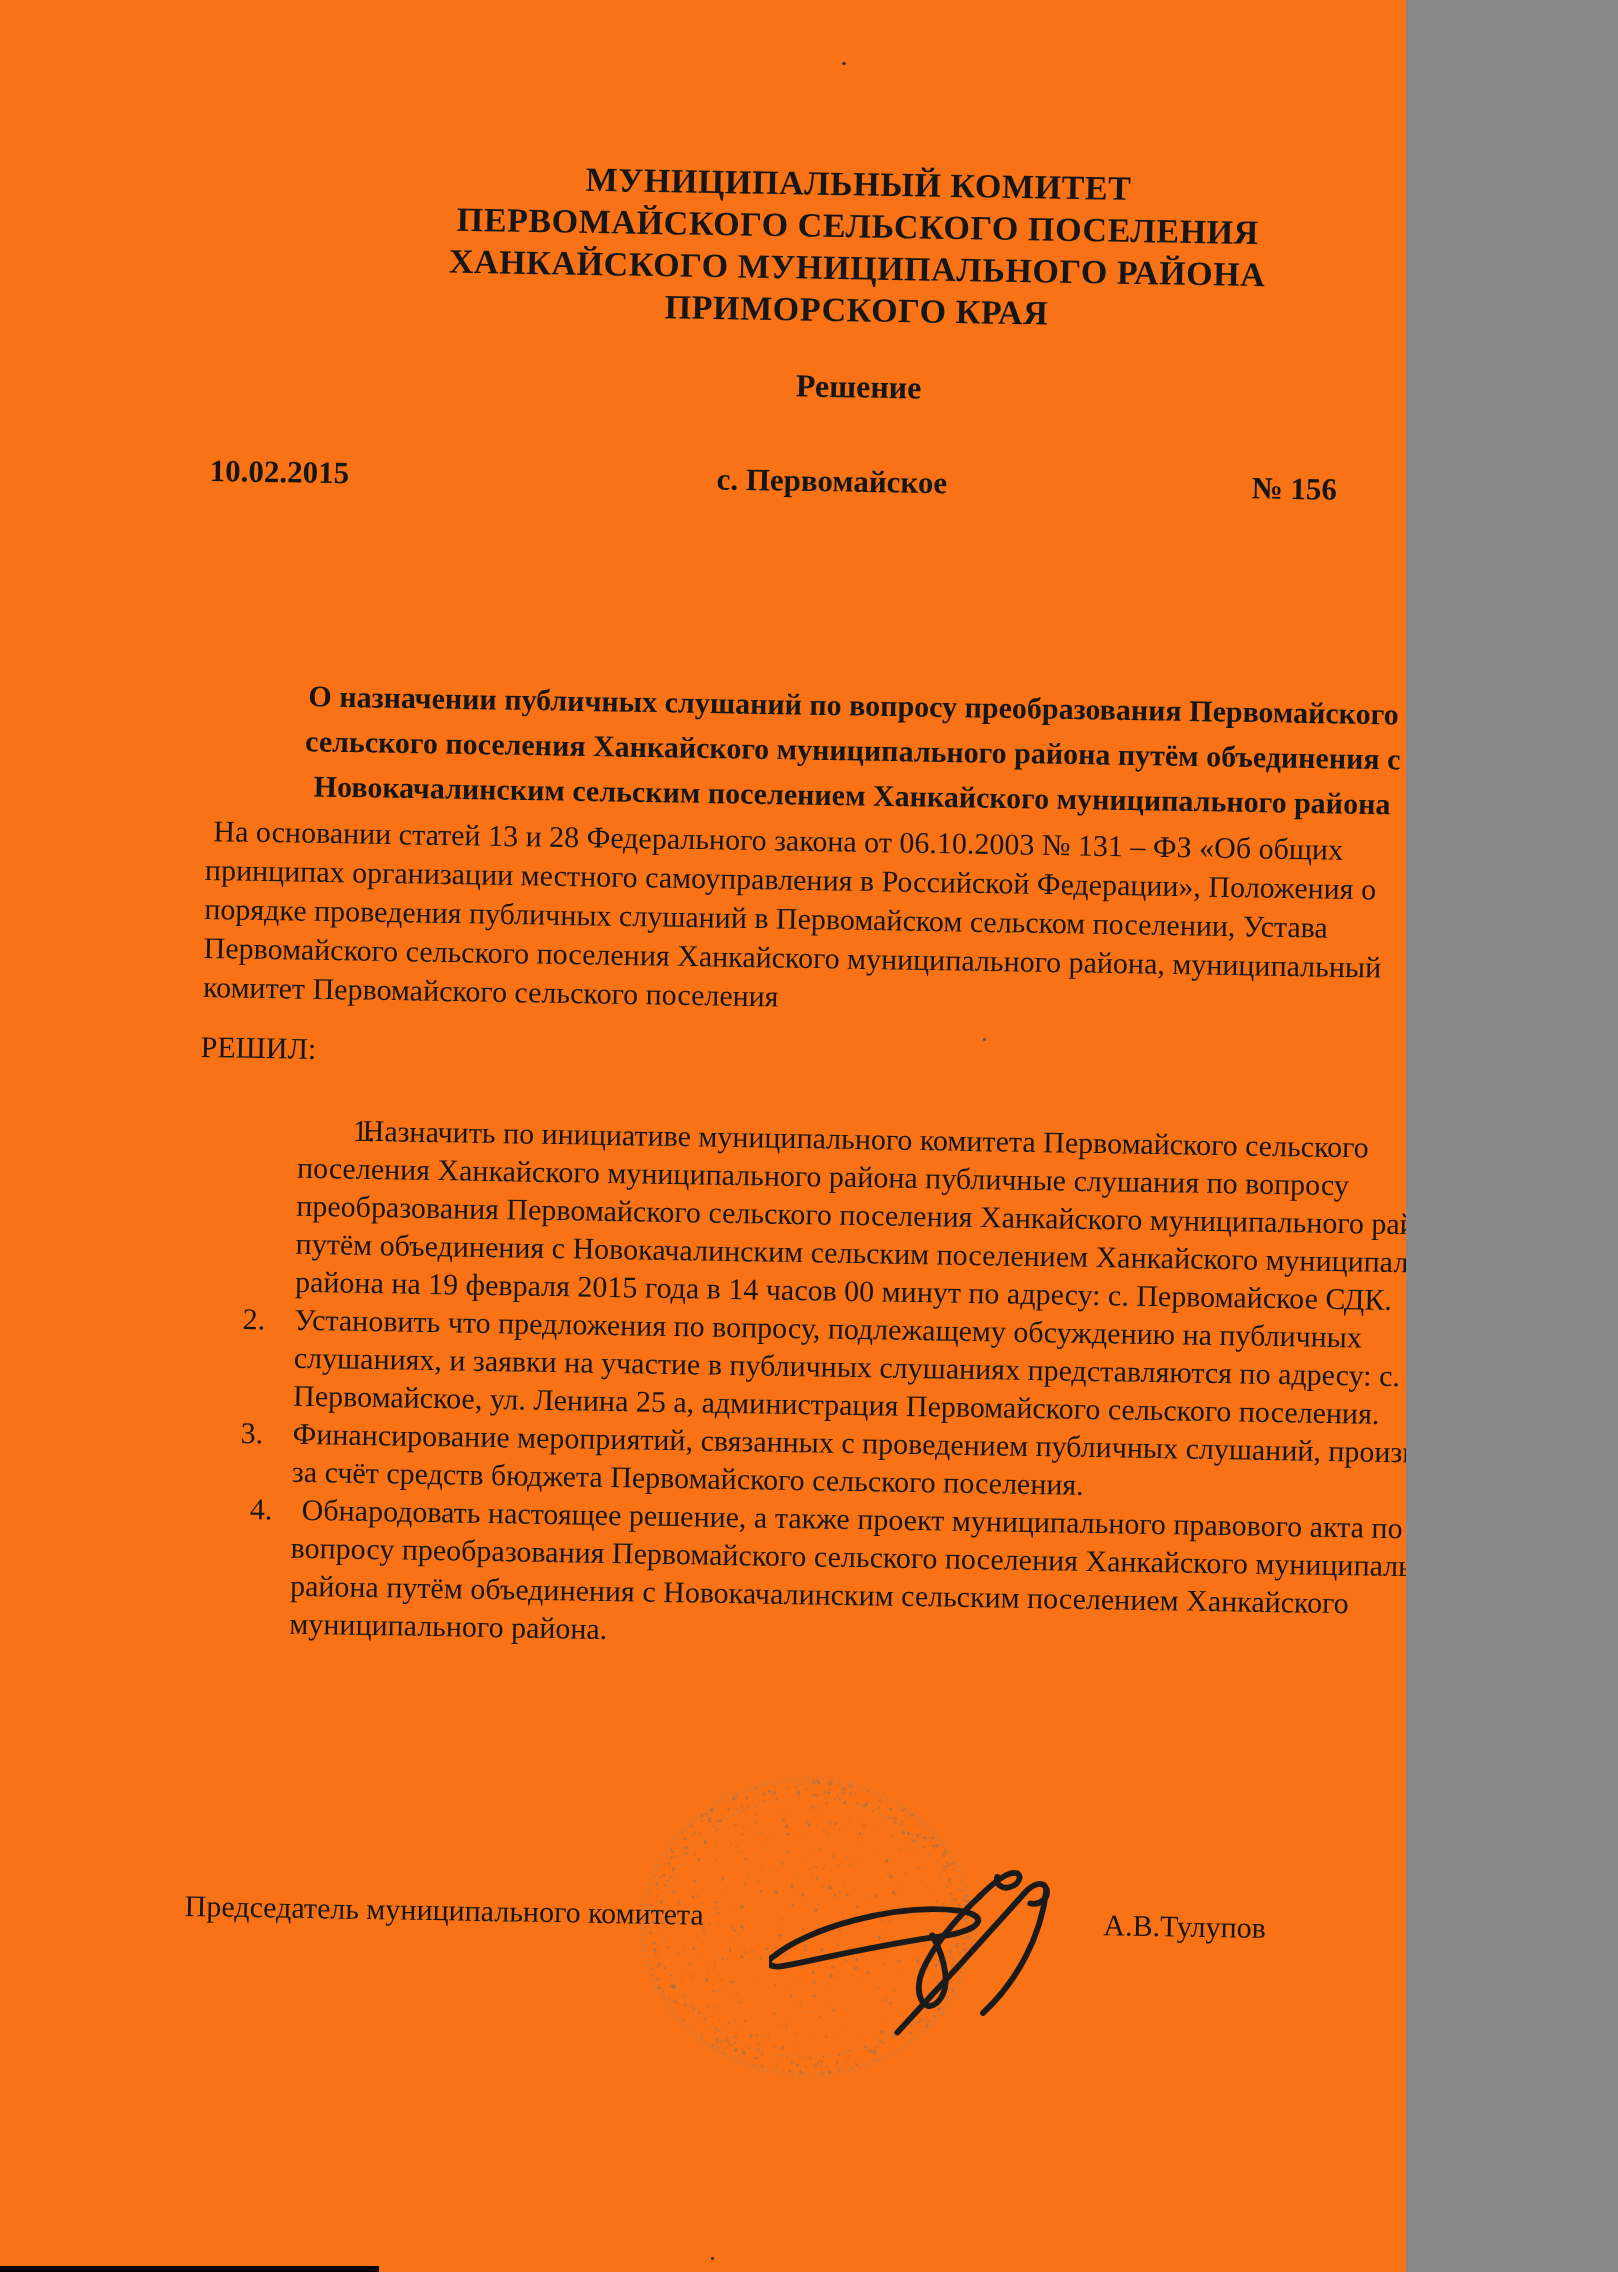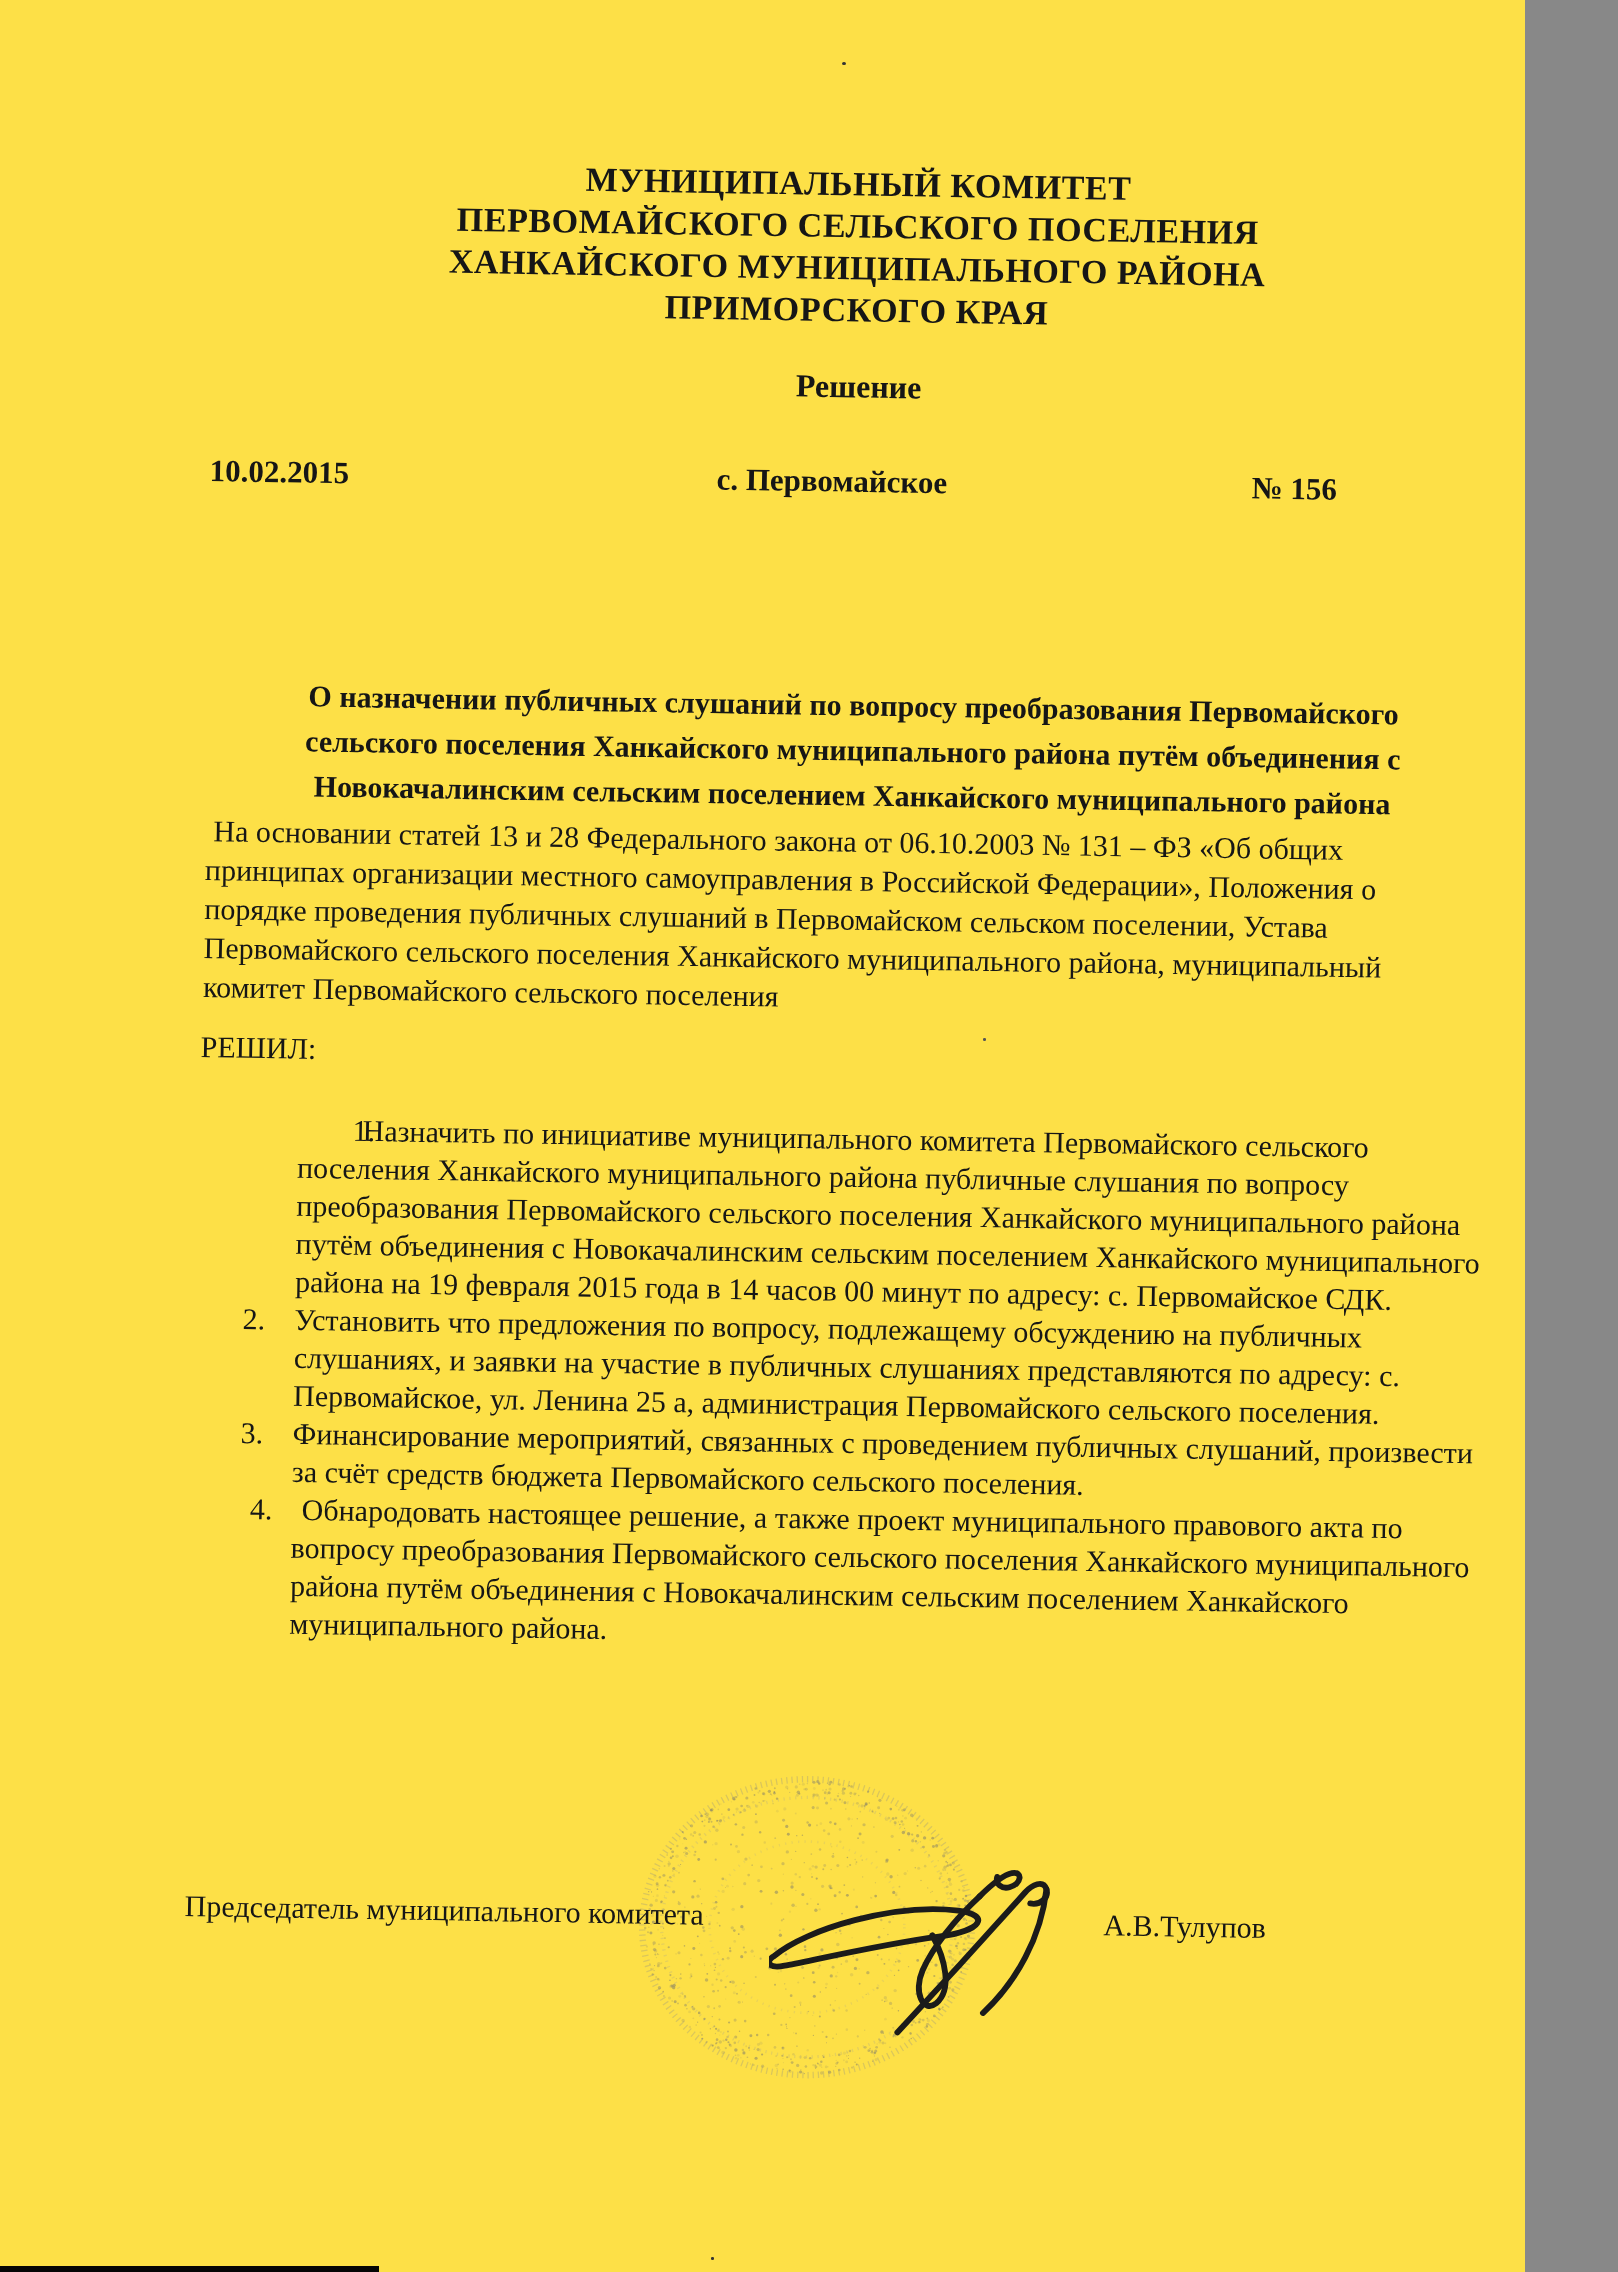--- a/index.html
+++ b/index.html
@@ -1,20 +1,20 @@
 <!DOCTYPE html>
 <html style="font-size:10.4px"><head>
 <meta charset="utf-8">
 <style>
   * { margin:0; padding:0; box-sizing:border-box; }
   html,body { background:#888; }
   .page {
     position:relative;
-    width:1525px; height:2273px;
-    background:#fde047;
+    width:1406px; height:2273px;
+    background:#f97316;
     overflow:hidden;
     font-family:"Liberation Serif","DejaVu Serif",serif;
     color:#161616;
   }
   .rot { transform:rotate(0.95deg); transform-origin:left top; }
 
   .org-header {
     position:absolute; left:233px; top:153px; width:1252px;
     text-align:center; font-weight:bold; font-size:34px; line-height:42px;
     letter-spacing:0.6px; white-space:nowrap;

